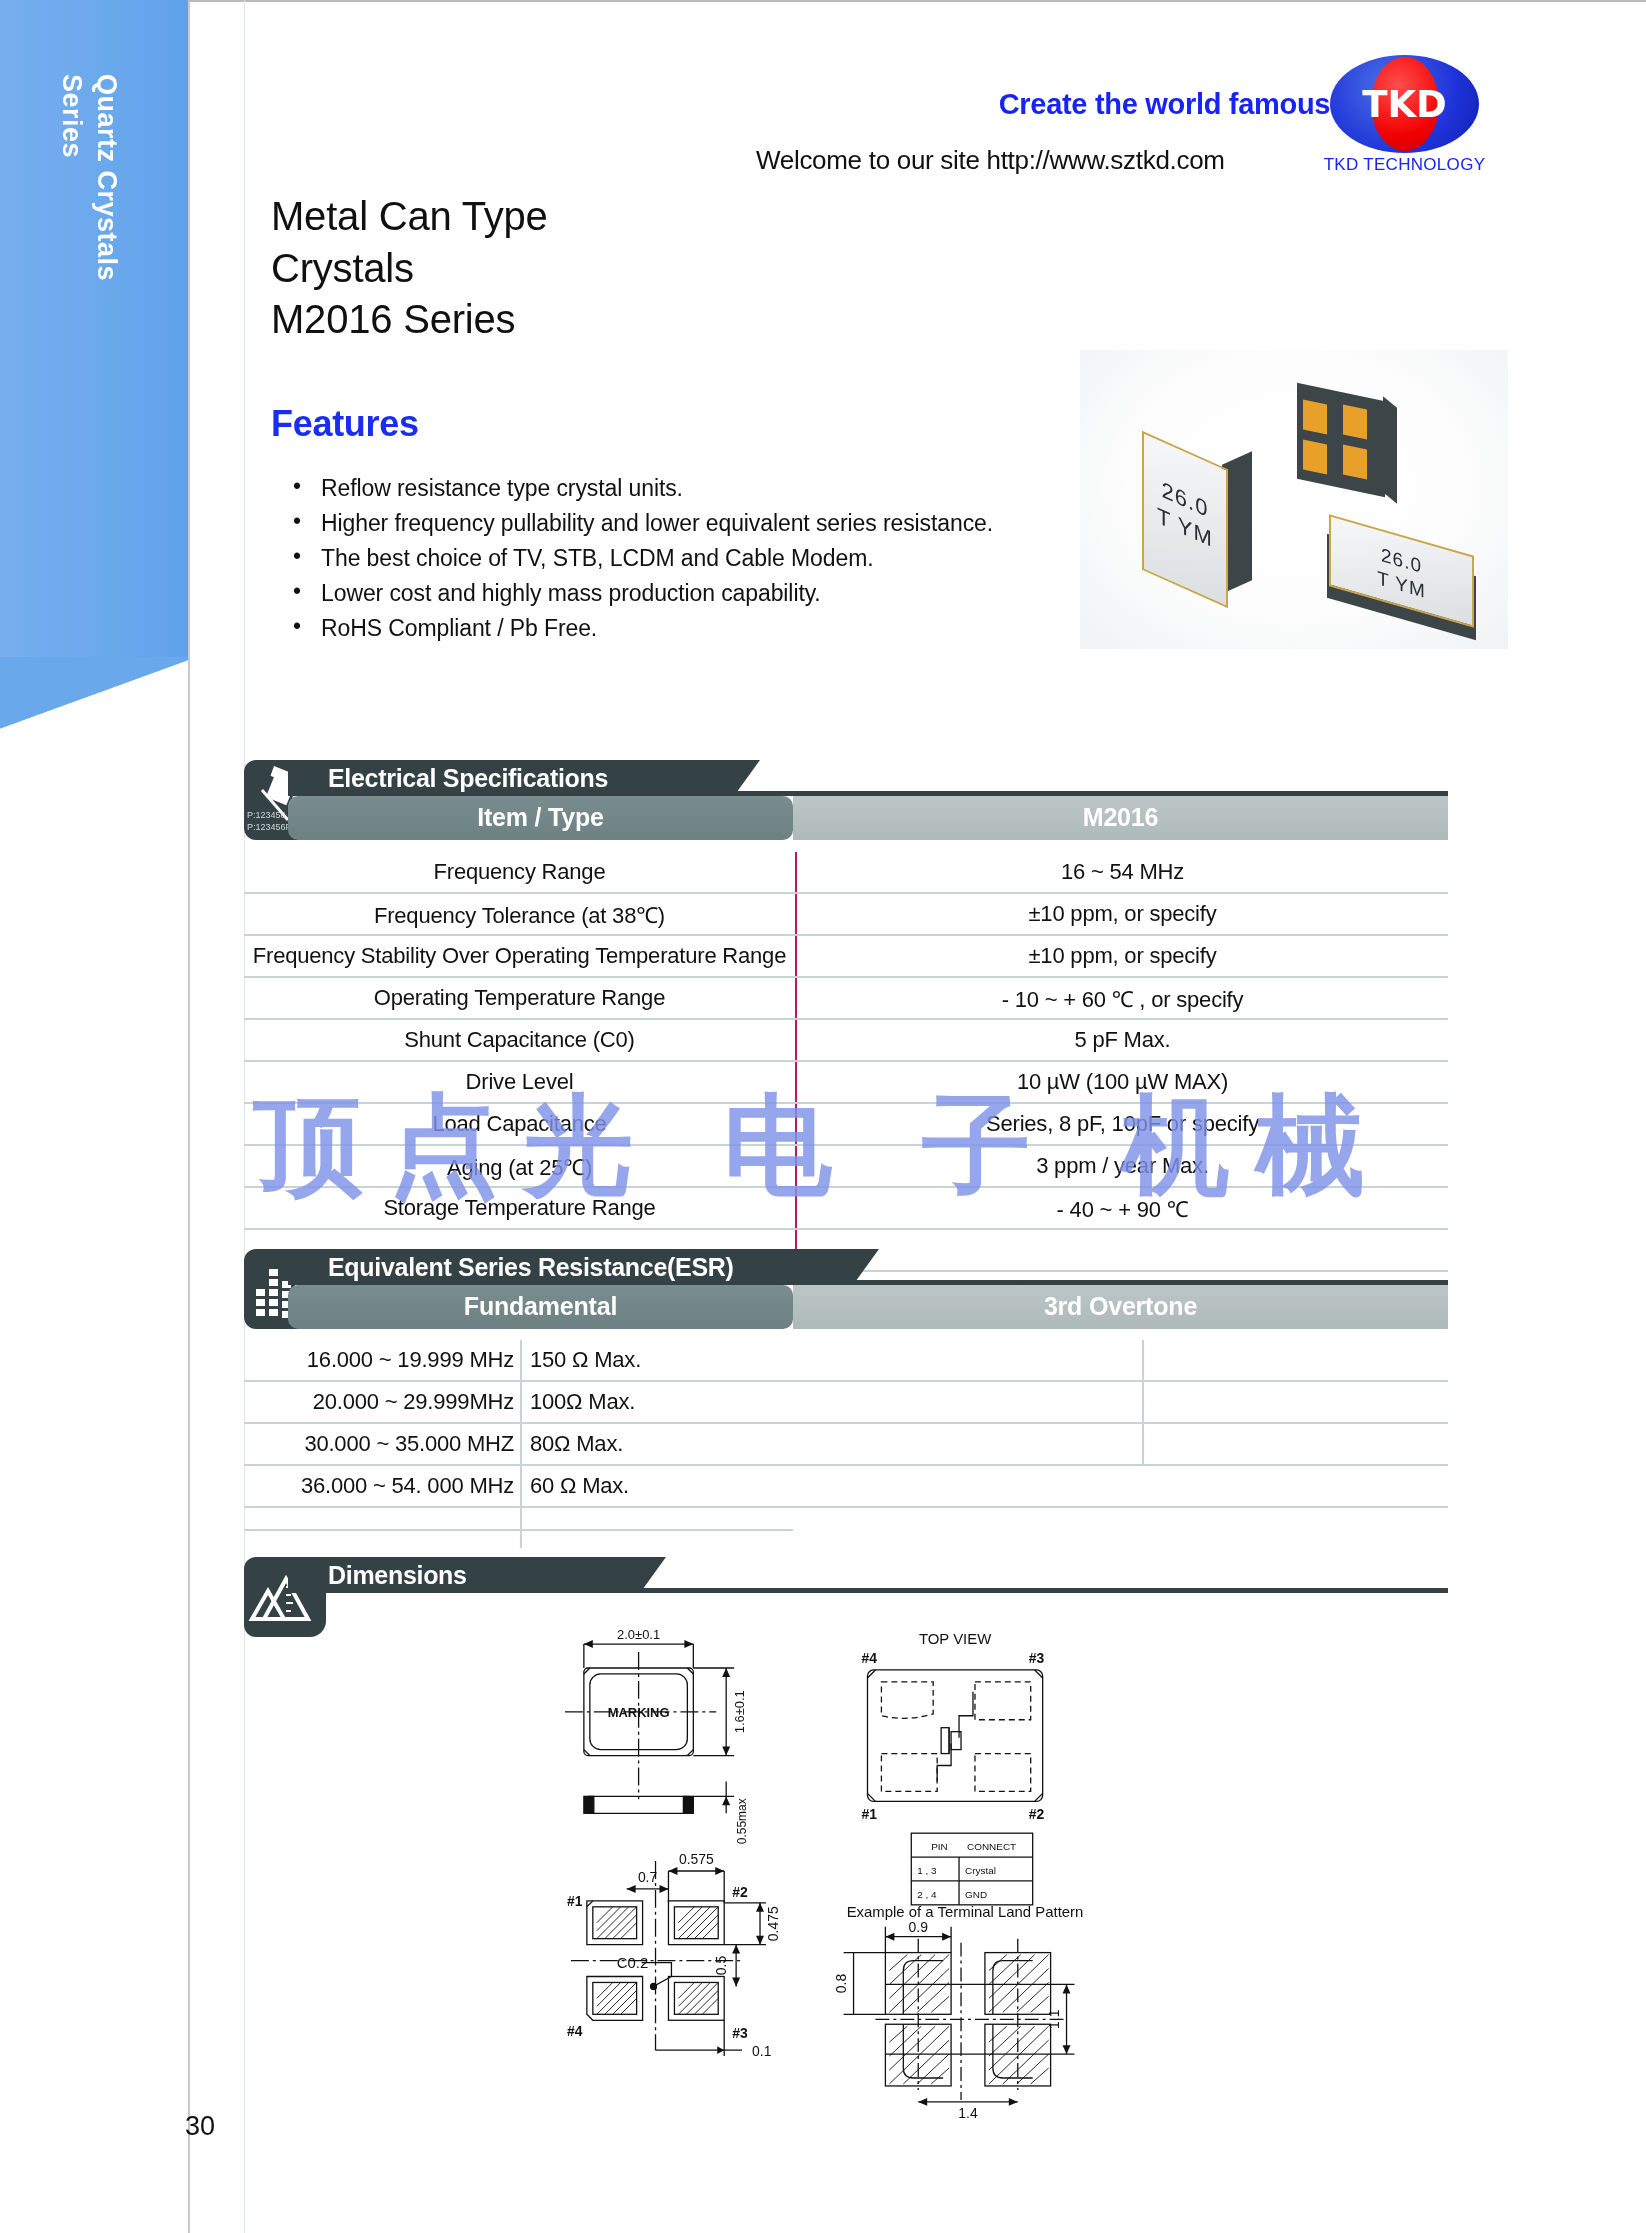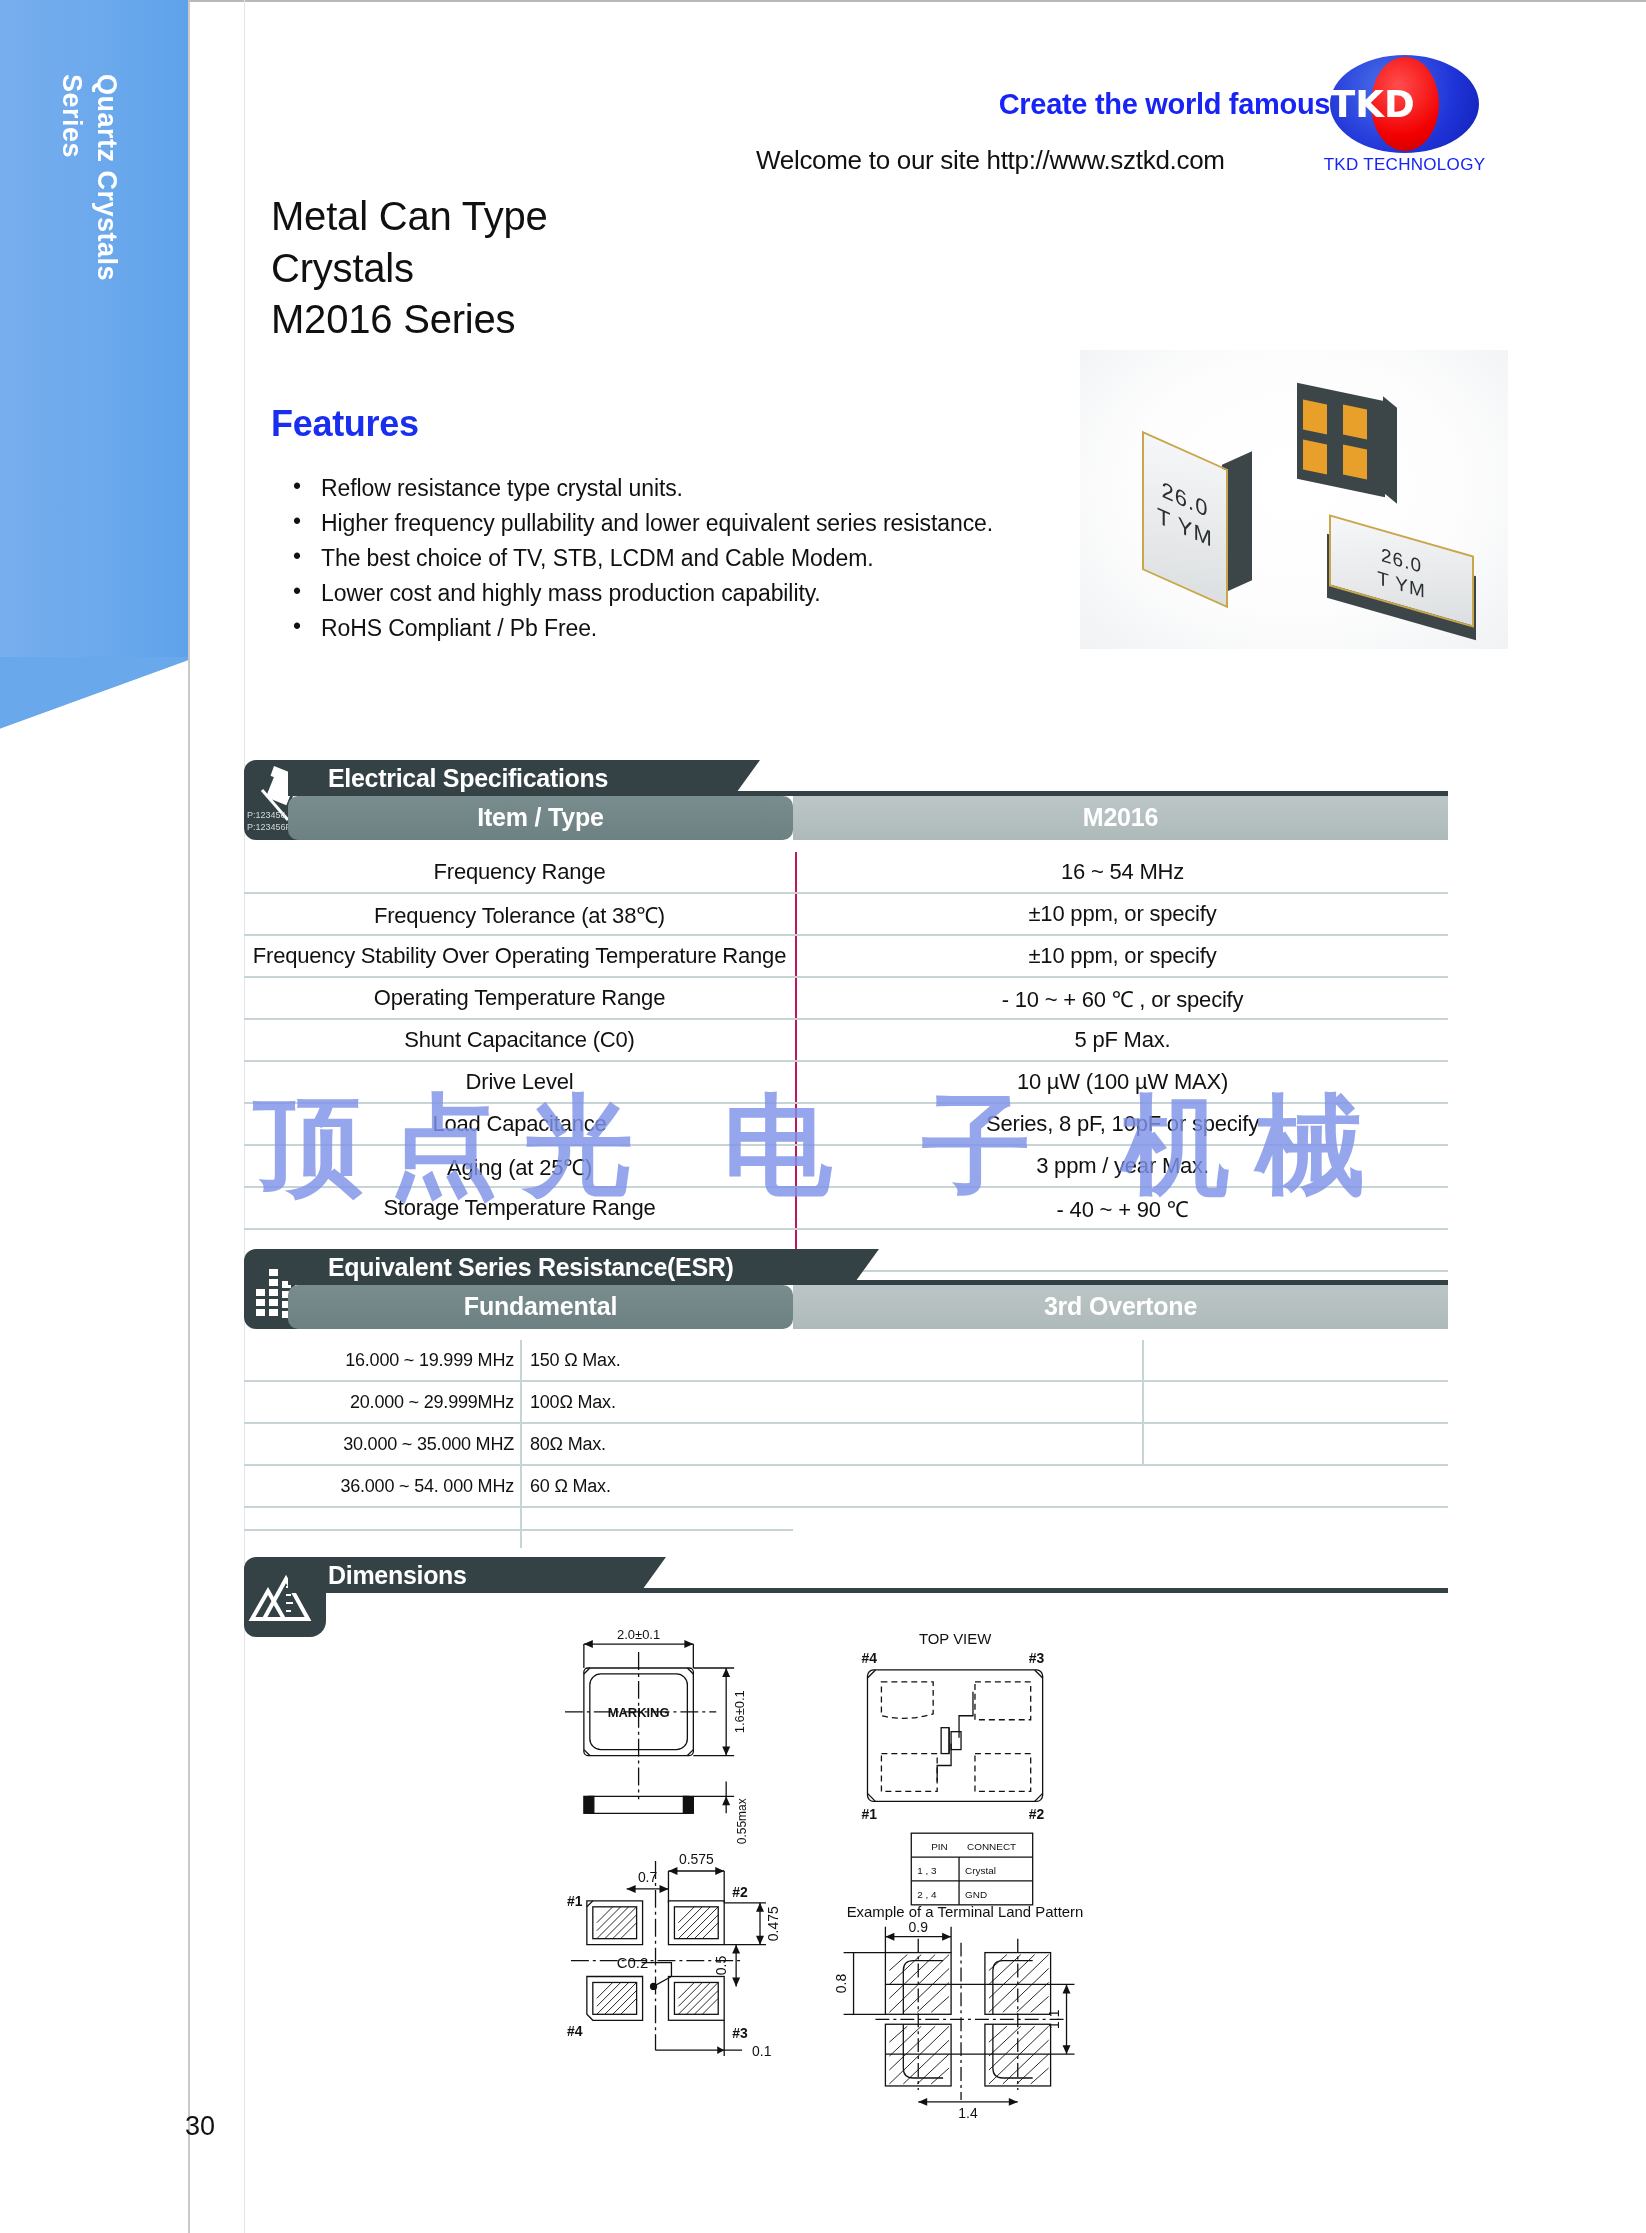--- a/index.html
+++ b/index.html
@@ -48,21 +48,21 @@
   }
   .logo-outer{
     position:absolute;left:0;top:0;width:149px;height:98px;border-radius:50%;
     background:radial-gradient(circle at 38% 32%, #4a6fe8 0%, #1f33d8 60%, #0f1fb0 100%);
   }
   .logo-inner{
     position:absolute;left:41px;top:2px;width:68px;height:94px;border-radius:50%;
     background:radial-gradient(circle at 40% 30%, #ff4d4d 0%, #f20000 65%, #c40000 100%);
   }
   .logo-text{
-    position:absolute;left:0;top:28px;width:149px;text-align:left;
+    position:absolute;left:0;top:28px;width:149px;text-align:center;
     color:#ffffff;font-weight:bold;font-size:37px;letter-spacing:0px;
     font-family:"DejaVu Sans",sans-serif;
   }
   .logo-sub{
     position:absolute;left:-10px;top:100px;width:169px;text-align:center;
     color:#1724f5;font-size:17px;letter-spacing:0.3px;
   }
   
   .prod-title{
     position:absolute;left:271px;top:191px;
@@ -134,21 +134,21 @@
     position:absolute;border-collapse:collapse;
   }
   .spec-table td{
     border-bottom:2px solid #c6d4d6;font-size:22px;color:#111;
     text-align:center;height:38px;letter-spacing:-0.2px;white-space:nowrap;
   }
   .spec-table td.c1{border-right:2px solid #be185d;}
   
   .esr-table{position:absolute;border-collapse:collapse;}
   .esr-table td{
-    border-bottom:2px solid #c6d4d6;font-size:18px;color:#111;height:38px;
+    border-bottom:2px solid #c6d4d6;font-size:22px;color:#111;height:38px;
     letter-spacing:-0.2px;white-space:nowrap;
   }
   .esr-table td.a{border-right:2px solid #c6d4d6;text-align:right;padding-right:6px;}
   .esr-table td.b{text-align:left;padding-left:8px;}
   .esr-table td.c{border-right:2px solid #c6d4d6;}
   
   .watermark{
     position:absolute;left:254px;top:1073px;width:1124px;height:119px;
     color:#8093e8;opacity:.82;font-size:109px;font-weight:bold;
     font-family:"DejaVu Sans",sans-serif;letter-spacing:26px;

